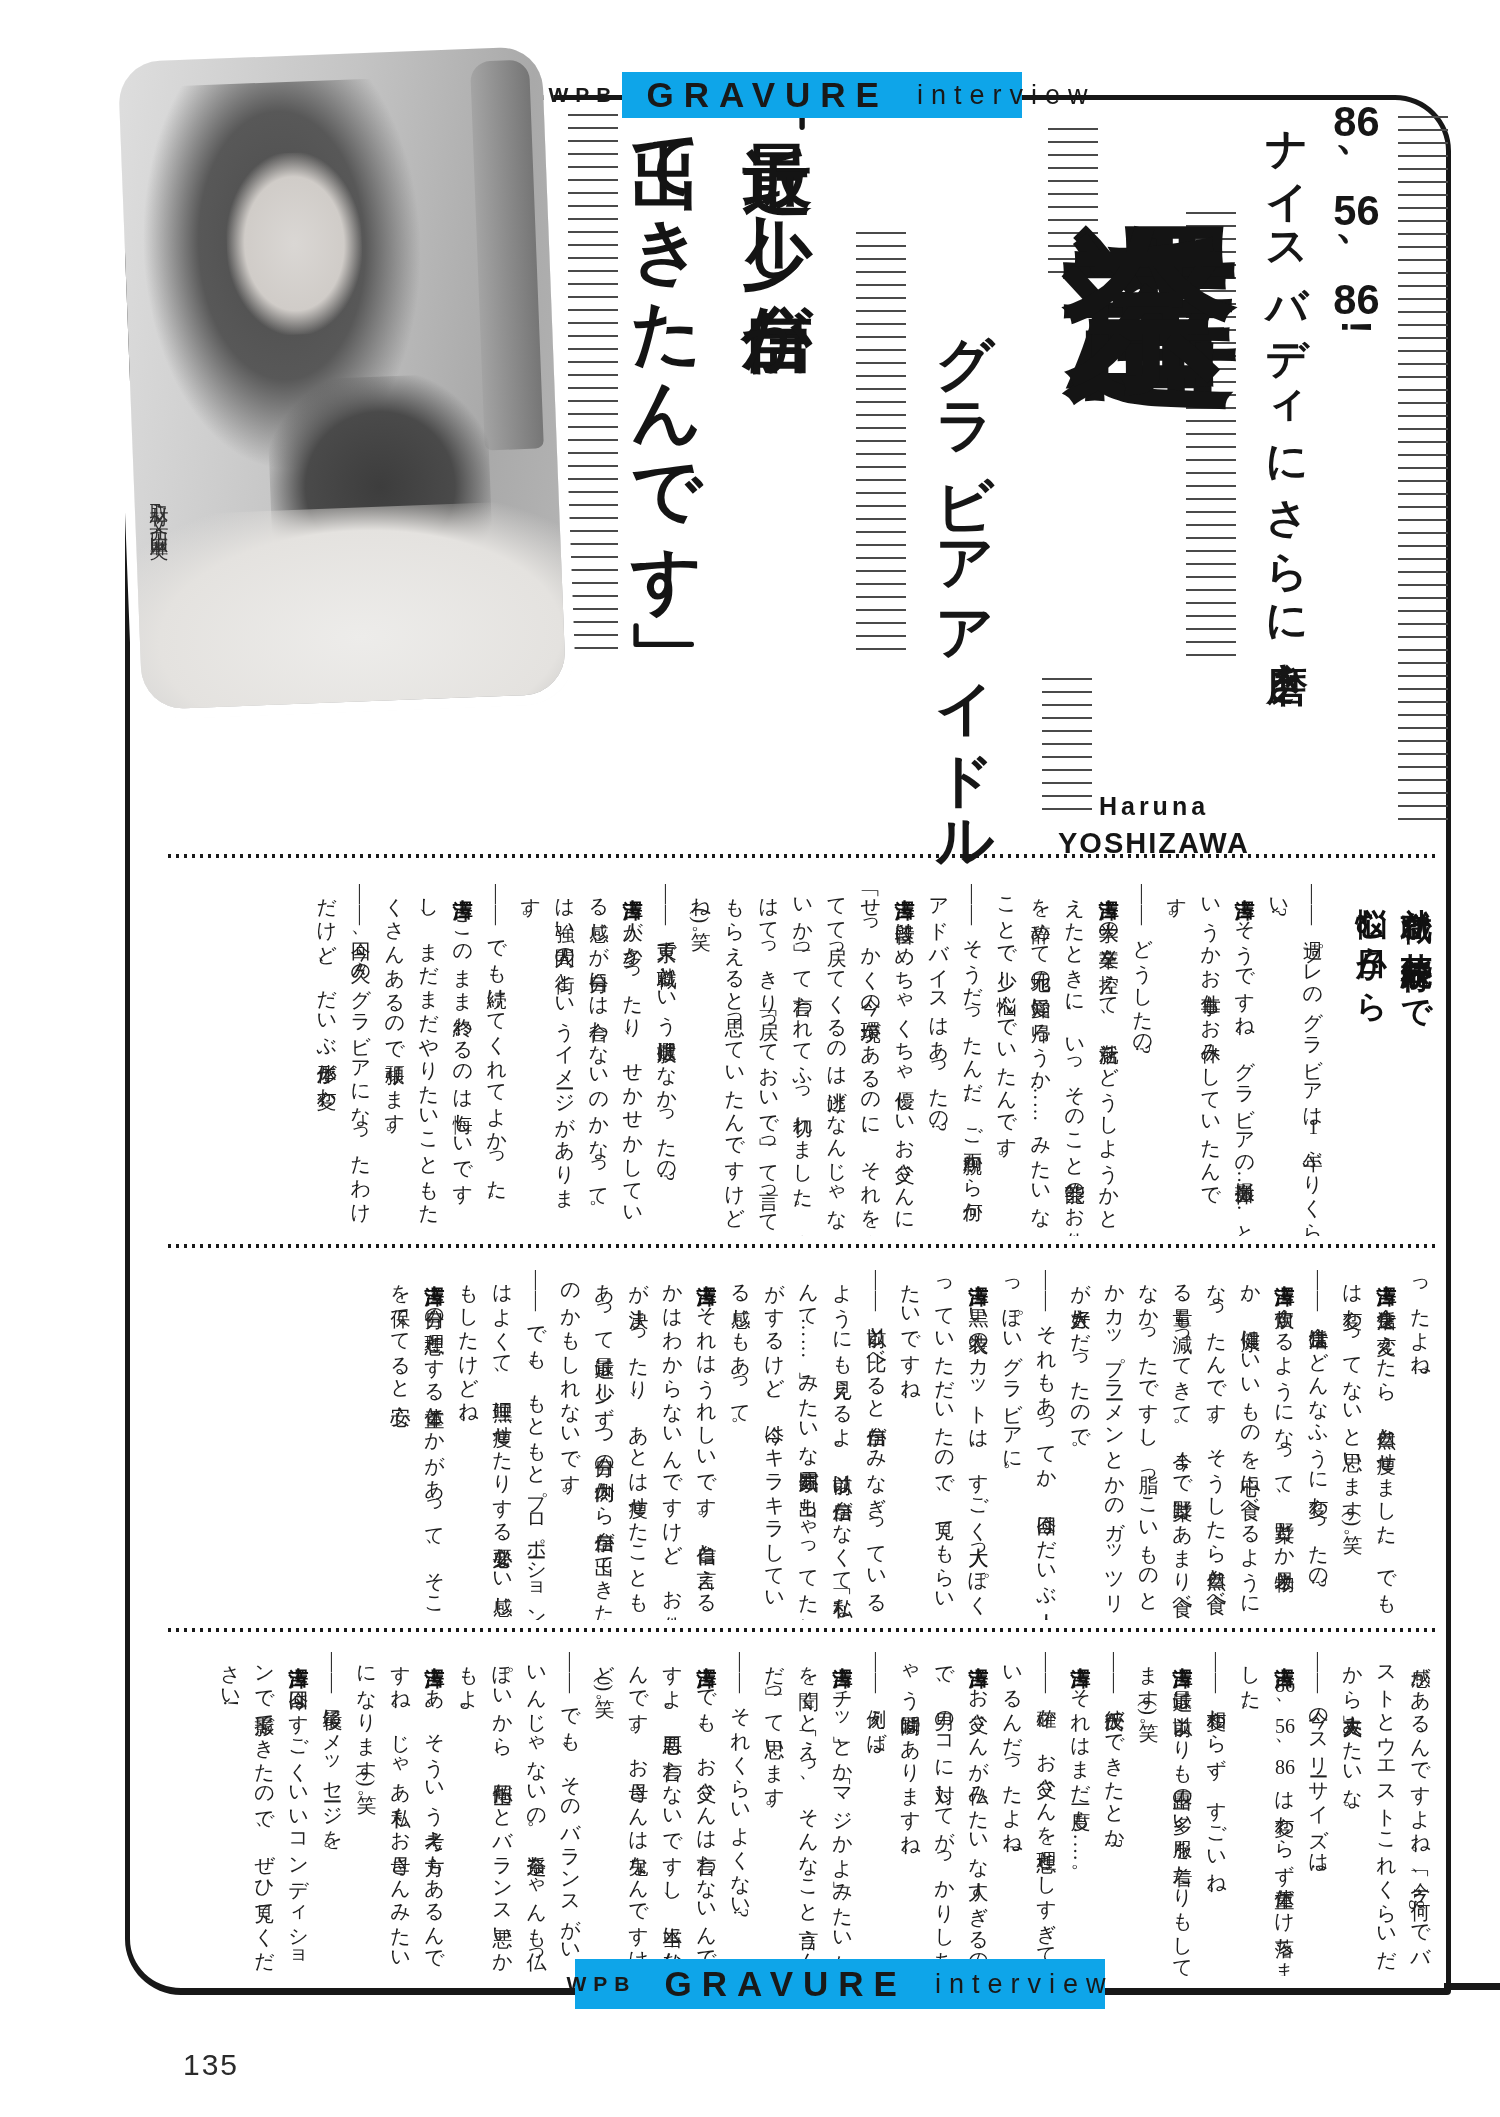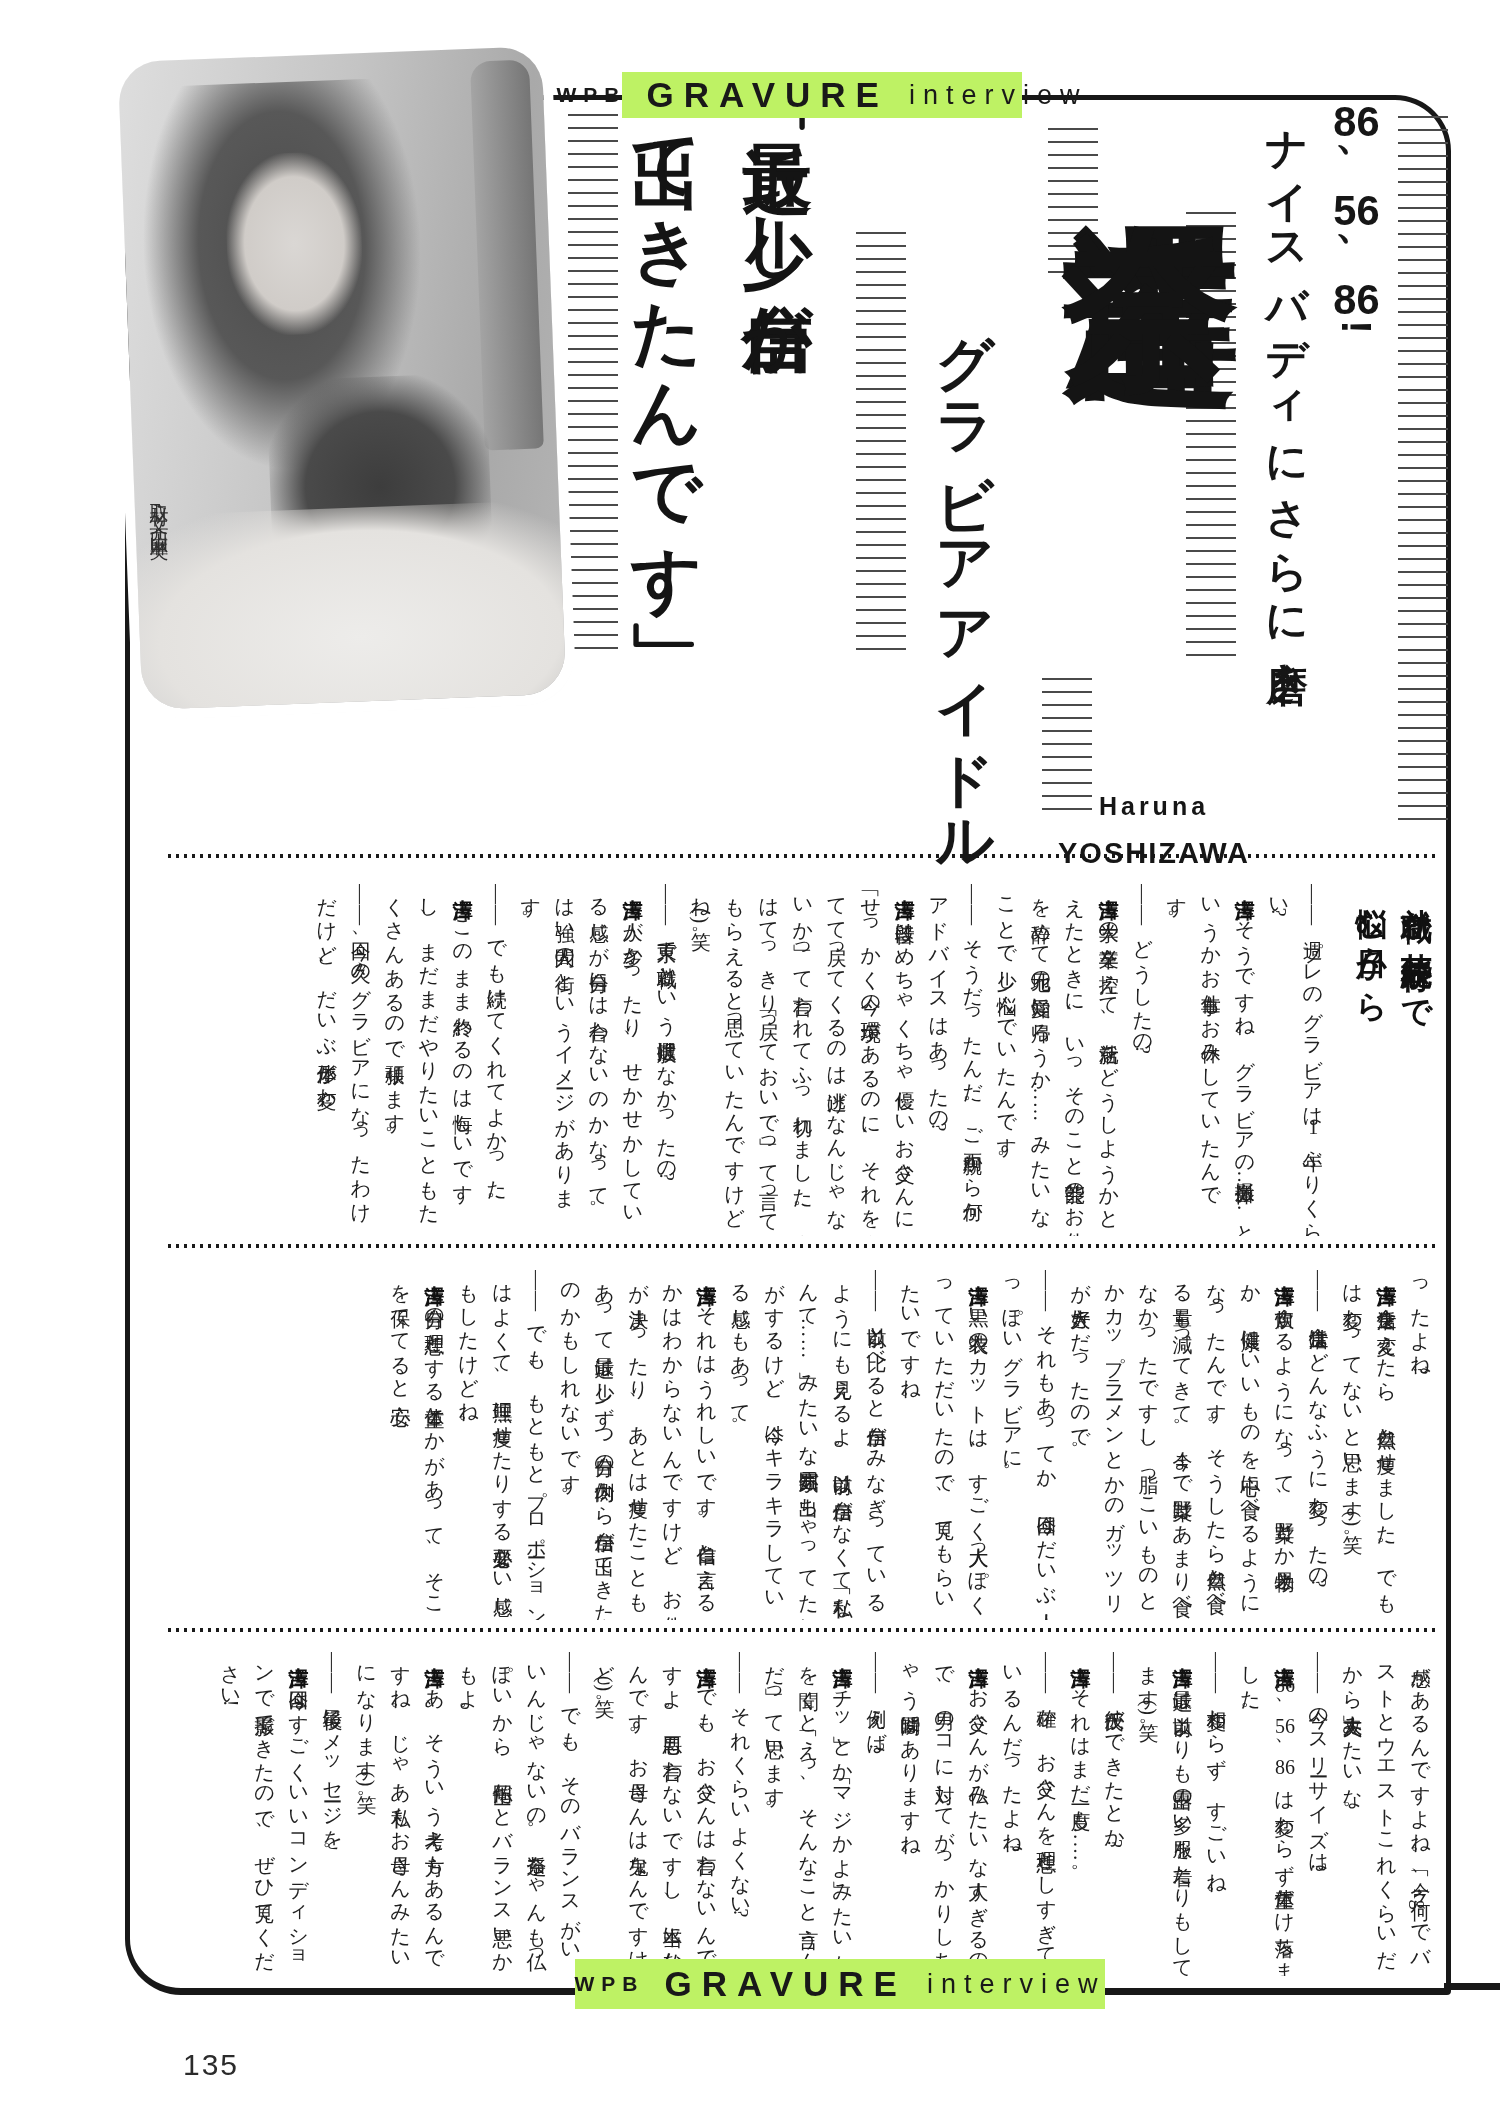--- a/index.html
+++ b/index.html
@@ -6,22 +6,22 @@
   .page{position:relative;width:1500px;height:2117px;background:#fff;overflow:hidden;
         font-family:"Liberation Serif",serif;color:#1c1c1c;}
 
   
   .frame{position:absolute;left:125px;top:95px;width:1316px;height:1888px;
          border:5px solid #181818;border-bottom-width:7px;
          border-radius:14px 56px 4px 56px;z-index:0;}
   .footer-ext{position:absolute;left:1444px;top:1983px;width:56px;height:7px;background:#181818;z-index:0;}
 
   
-  .brand{position:absolute;background:#bef264;z-index:6;display:flex;align-items:center;justify-content:center;
-         gap:20px;font-family:"Liberation Sans",sans-serif;color:#191919;white-space:nowrap;}
+  .brand{position:absolute;background:#0ea5e9;z-index:6;display:flex;align-items:center;justify-content:center;
+         gap:28px;font-family:"Liberation Sans",sans-serif;color:#191919;white-space:nowrap;}
   .brand .w{font-size:21px;font-weight:700;letter-spacing:7px;}
   .brand .g{font-size:35px;font-weight:700;letter-spacing:10px;}
   .brand .i{font-size:27px;font-weight:500;letter-spacing:8px;}
   .brand.top{left:622px;top:72px;width:400px;height:46px;}
   .brand.bottom{left:575px;top:1959px;width:530px;height:50px;}
 
   
   .photo{position:absolute;left:130px;top:54px;width:424px;height:648px;border-radius:42px;
          transform:rotate(-2.2deg);z-index:5;overflow:hidden;box-shadow:0 0 0 10px #fff,2px 3px 6px rgba(0,0,0,.35);
          background:linear-gradient(100deg,#dedede,#c4c4c4 45%,#a9a9a9 78%,#b5b5b5);}
@@ -49,21 +49,21 @@
   
   .kicker{position:absolute;left:1252px;top:100px;writing-mode:vertical-rl;white-space:pre-line;
           font-family:"Liberation Sans",sans-serif;font-weight:800;font-size:42px;line-height:1.64;
           letter-spacing:5px;color:#161616;z-index:3;}
   .name{position:absolute;left:1056px;top:84px;writing-mode:vertical-rl;
         font-family:"Liberation Sans",sans-serif;font-weight:900;font-size:176px;line-height:1.1;
         color:#141414;z-index:3;}
   .roman{position:absolute;left:1038px;top:792px;width:232px;text-align:center;
          font-family:Liberation Sans, sans-serif;color:#161616;z-index:3;}
   .roman .first{font-size:25px;font-weight:700;letter-spacing:4px;}
-  .roman .last{font-size:29px;font-weight:700;letter-spacing:2px;margin-top:16px;}
+  .roman .last{font-size:29px;font-weight:700;letter-spacing:2px;margin-top:6px;}
   .role{position:absolute;left:928px;top:292px;writing-mode:vertical-rl;
         font-family:"Liberation Sans",sans-serif;font-weight:800;font-size:58px;line-height:1.3;
         letter-spacing:4px;color:#161616;z-index:3;}
   .quote{position:absolute;left:612px;top:86px;writing-mode:vertical-rl;white-space:pre-line;
          font-family:"Liberation Sans",sans-serif;font-weight:900;font-size:70px;line-height:1.58;
          letter-spacing:2px;color:#141414;z-index:3;}
 
   .tcy{text-combine-upright:all;}
 
   

